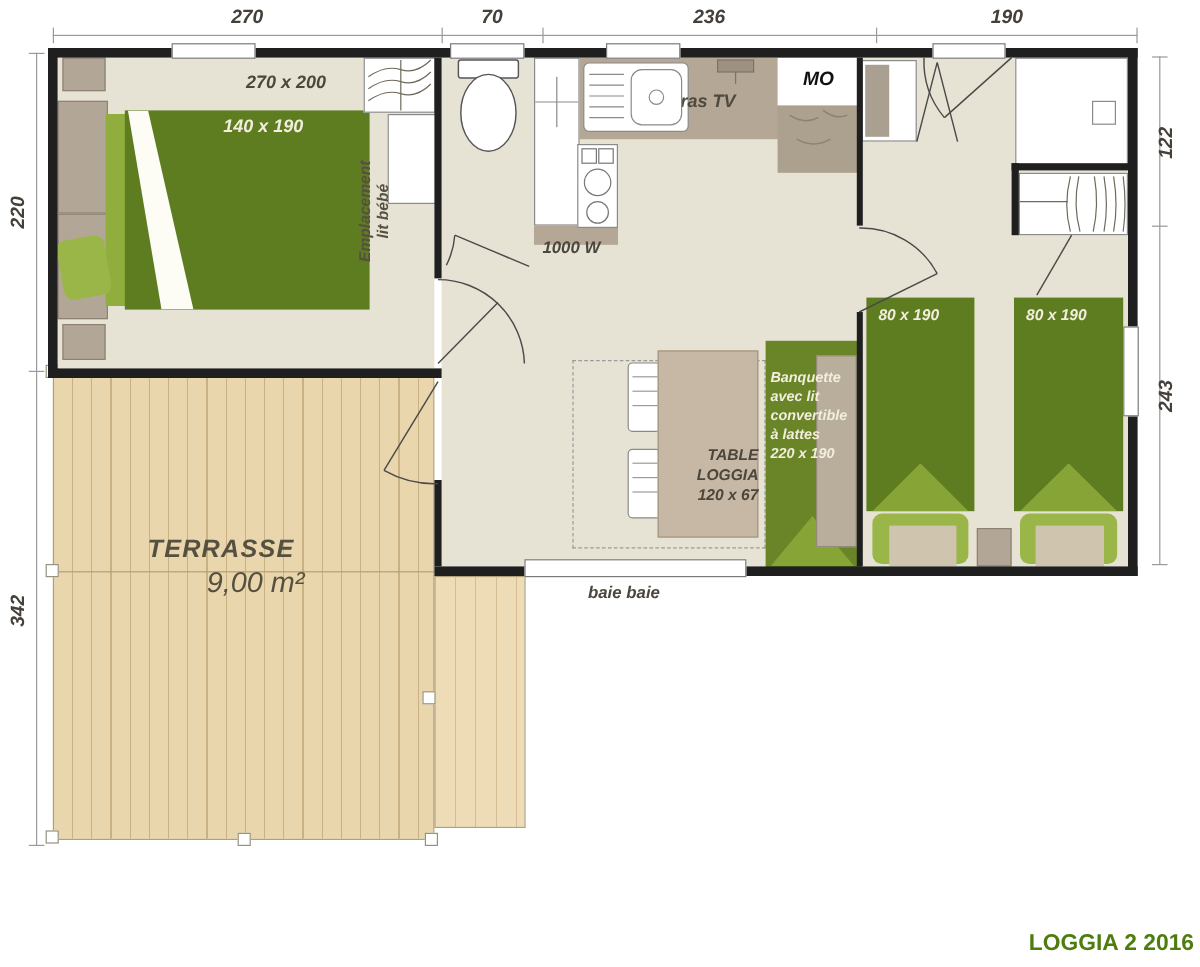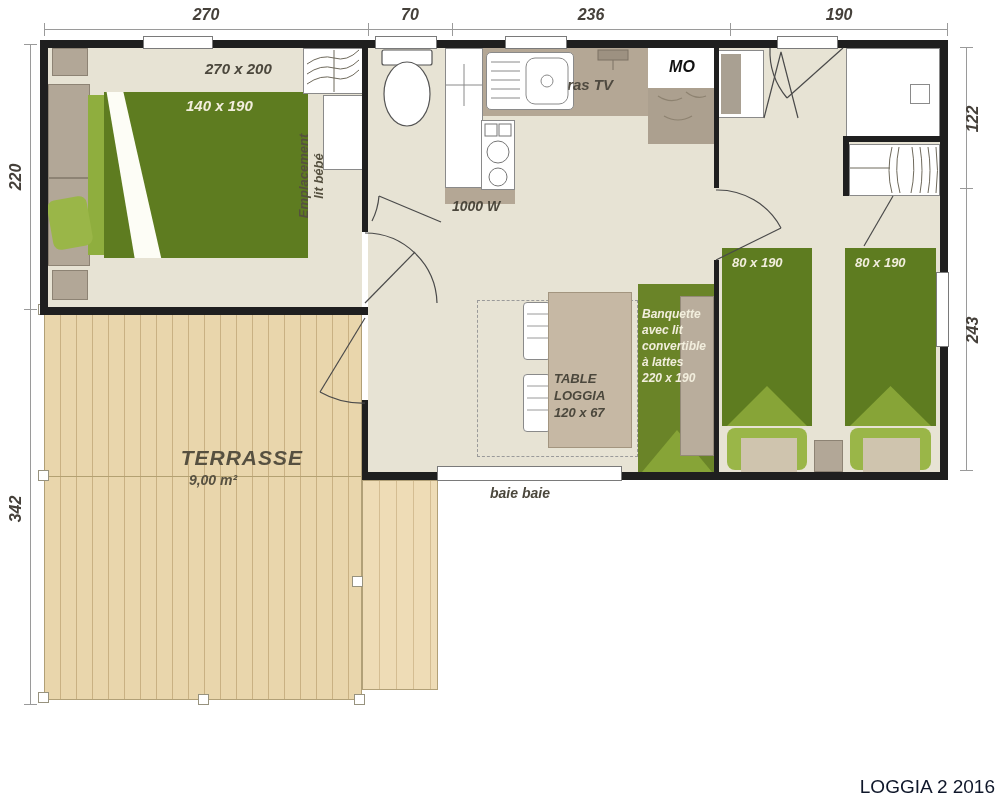--- a/index.html
+++ b/index.html
@@ -111,21 +111,21 @@
   <div class="whitebox" style="left:718px;top:50px;width:46px;height:68px;"></div>
   <div class="abs" style="left:721px;top:54px;width:20px;height:60px;background:#a9a092;"></div>
   <div class="whitebox" style="left:846px;top:48px;width:94px;height:90px;"></div>
   <div class="whitebox" style="left:910px;top:84px;width:20px;height:20px;"></div>
   <div class="whitebox" style="left:849px;top:144px;width:91px;height:52px;"></div>
 
   <div class="dashbox" style="left:477px;top:300px;width:161px;height:157px;"></div>
   <div class="whitebox" style="left:523px;top:302px;width:28px;height:58px;border-radius:4px;"></div>
   <div class="whitebox" style="left:523px;top:374px;width:28px;height:58px;border-radius:4px;"></div>
   <div class="tablebox" style="left:548px;top:292px;width:84px;height:156px;"></div>
-  <div class="abs" style="left:554px;top:370px;width:78px;color:#4b473c;font-style:italic;font-weight:bold;font-size:13px;line-height:17px;">
+  <div class="abs" style="left:554px;top:370px;width:78px;color:#4b473c;font-style:italic;font-weight:bold;font-size:13px;line-height:17px;text-align:right;">
     <div>TABLE</div>
     <div>LOGGIA</div>
     <div>120 x 67</div>
   </div>
   <div class="greenbed" style="left:638px;top:284px;width:80px;height:190px;background:#6a8428;"></div>
   <div class="chev" style="left:642px;top:430px;width:70px;height:42px;"></div>
   <div class="abs" style="left:680px;top:296px;width:34px;height:160px;background:#b9ad9c;border:1px solid #948a79;box-sizing:border-box;"></div>
   <div class="abs" style="left:642px;top:306px;width:76px;color:#f2eedd;font-style:italic;font-weight:bold;font-size:12px;line-height:16px;">
     <div>Banquette</div>
     <div>avec lit</div>
@@ -237,18 +237,18 @@
 
       <line x1="716" y1="260" x2="781" y2="228"></line>
       <path d="M 716 190 A 72 72 0 0 1 781 228"></path>
 
       <path d="M 764 118 L 781 52 L 798 118"></path>
 
       <line x1="893" y1="196" x2="864" y2="246"></line>
     </g>
   </svg>
 
-  <div class="abs" style="left:123px;top:446px;width:180px;text-align:right;color:#565040;font-size:21px;font-weight:bold;font-style:italic;letter-spacing:1px;">TERRASSE</div>
-  <div class="abs" style="left:123px;top:472px;width:180px;text-align:center;color:#565040;font-size:14px;font-weight:bold;font-style:italic;">9,00 m²</div>
+  <div class="abs" style="left:123px;top:446px;width:180px;text-align:left;color:#565040;font-size:21px;font-weight:bold;font-style:italic;letter-spacing:1px;">TERRASSE</div>
+  <div class="abs" style="left:123px;top:472px;width:180px;text-align:center;color:#565040;font-size:24px;font-weight:normal;font-style:italic;">9,00 m²</div>
   <div class="lbl" style="left:490px;top:485px;width:110px;font-size:14px;font-weight:bold;">baie baie</div>
-  <div class="abs" style="left:790px;top:776px;width:205px;text-align:right;color:#0f172a;font-size:19px;font-weight:normal;">LOGGIA 2 2016</div>
+  <div class="abs" style="left:790px;top:776px;width:205px;text-align:right;color:#4d7c0f;font-size:19px;font-weight:bold;">LOGGIA 2 2016</div>
 
 </div>
 
 </body></html>

